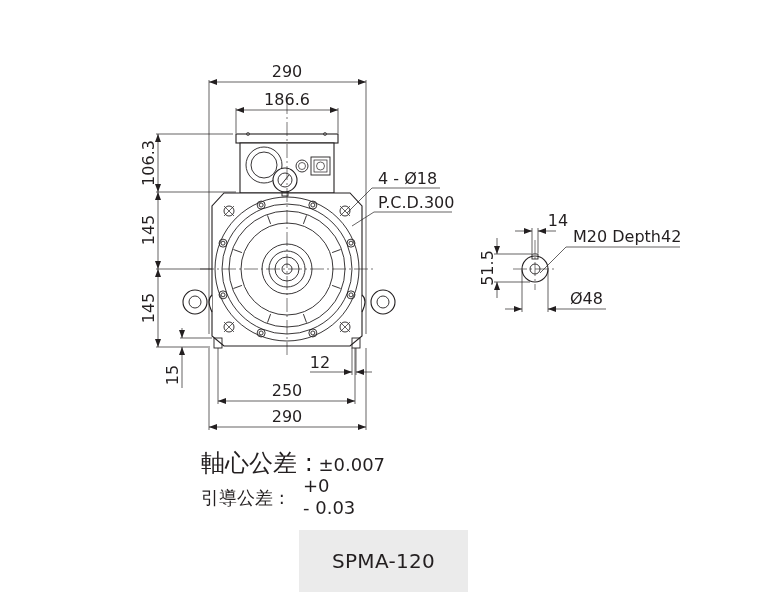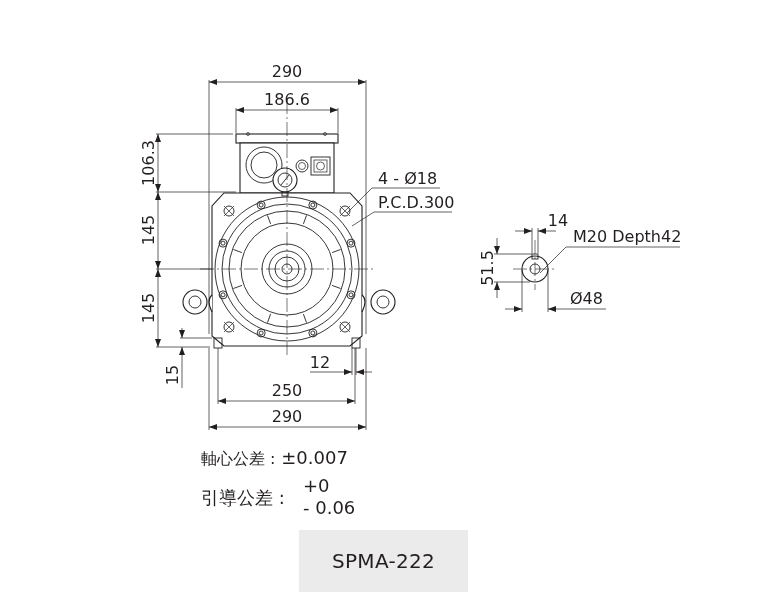--- a/index.html
+++ b/index.html
@@ -7,21 +7,21 @@
          font-family: "DejaVu Sans", sans-serif; color: #231f20; }
   #drawing { position: absolute; left: 0; top: 0; width: 768px; height: 611px; }
   #drawing text { font-family: "DejaVu Sans", sans-serif; fill: #231f20; }
   .dim { font-size: 16px; }
   .ln { stroke: #231f20; fill: none; stroke-width: 0.9; }
   .thin { stroke: #231f20; fill: none; stroke-width: 0.7; }
   .cl { stroke: #231f20; fill: none; stroke-width: 0.6; stroke-dasharray: 14 3 2 3; }
   .body { stroke: #231f20; fill: #ffffff; stroke-width: 1.1; }
   .arrow { fill: #231f20; stroke: none; }
   .tol { position: absolute; font-size: 18px; color: #231f20; white-space: nowrap; }
-  .tol-label { font-size: 16px; }
+  .tol-label { font-size: 24px; }
   #model-box { position: absolute; left: 299px; top: 530px; width: 169px; height: 62px;
                background: #ebebeb; display: flex; align-items: center; justify-content: center;
                font-size: 20px; color: #231f20; letter-spacing: 0.3px; }
 </style>
 </head>
 <body>
 
 <svg id="drawing" viewBox="0 0 768 611" xmlns="http://www.w3.org/2000/svg">
   <defs>
     <marker id="ar" markerWidth="8" markerHeight="6" refX="8" refY="3" orient="auto-start-reverse" markerUnits="userSpaceOnUse">
@@ -200,18 +200,18 @@
   </g>
 </svg>
 
 <div class="tol" style="left:201px; top:447px;">
   <span class="tol-label">軸心公差 :</span>
   <span>±0.007</span>
 </div>
 <div class="tol" style="left:201px; top:486px;">引導公差 :</div>
 <div class="tol" style="left:303px; top:475px; line-height:22px;">
   <div>+0</div>
-  <div>- 0.06</div>
+  <div>- 0.03</div>
 </div>
 
 <div id="model-box">
-  <span>SPMA-222</span>
+  <span>SPMA-120</span>
 </div>
 
 </body></html>

